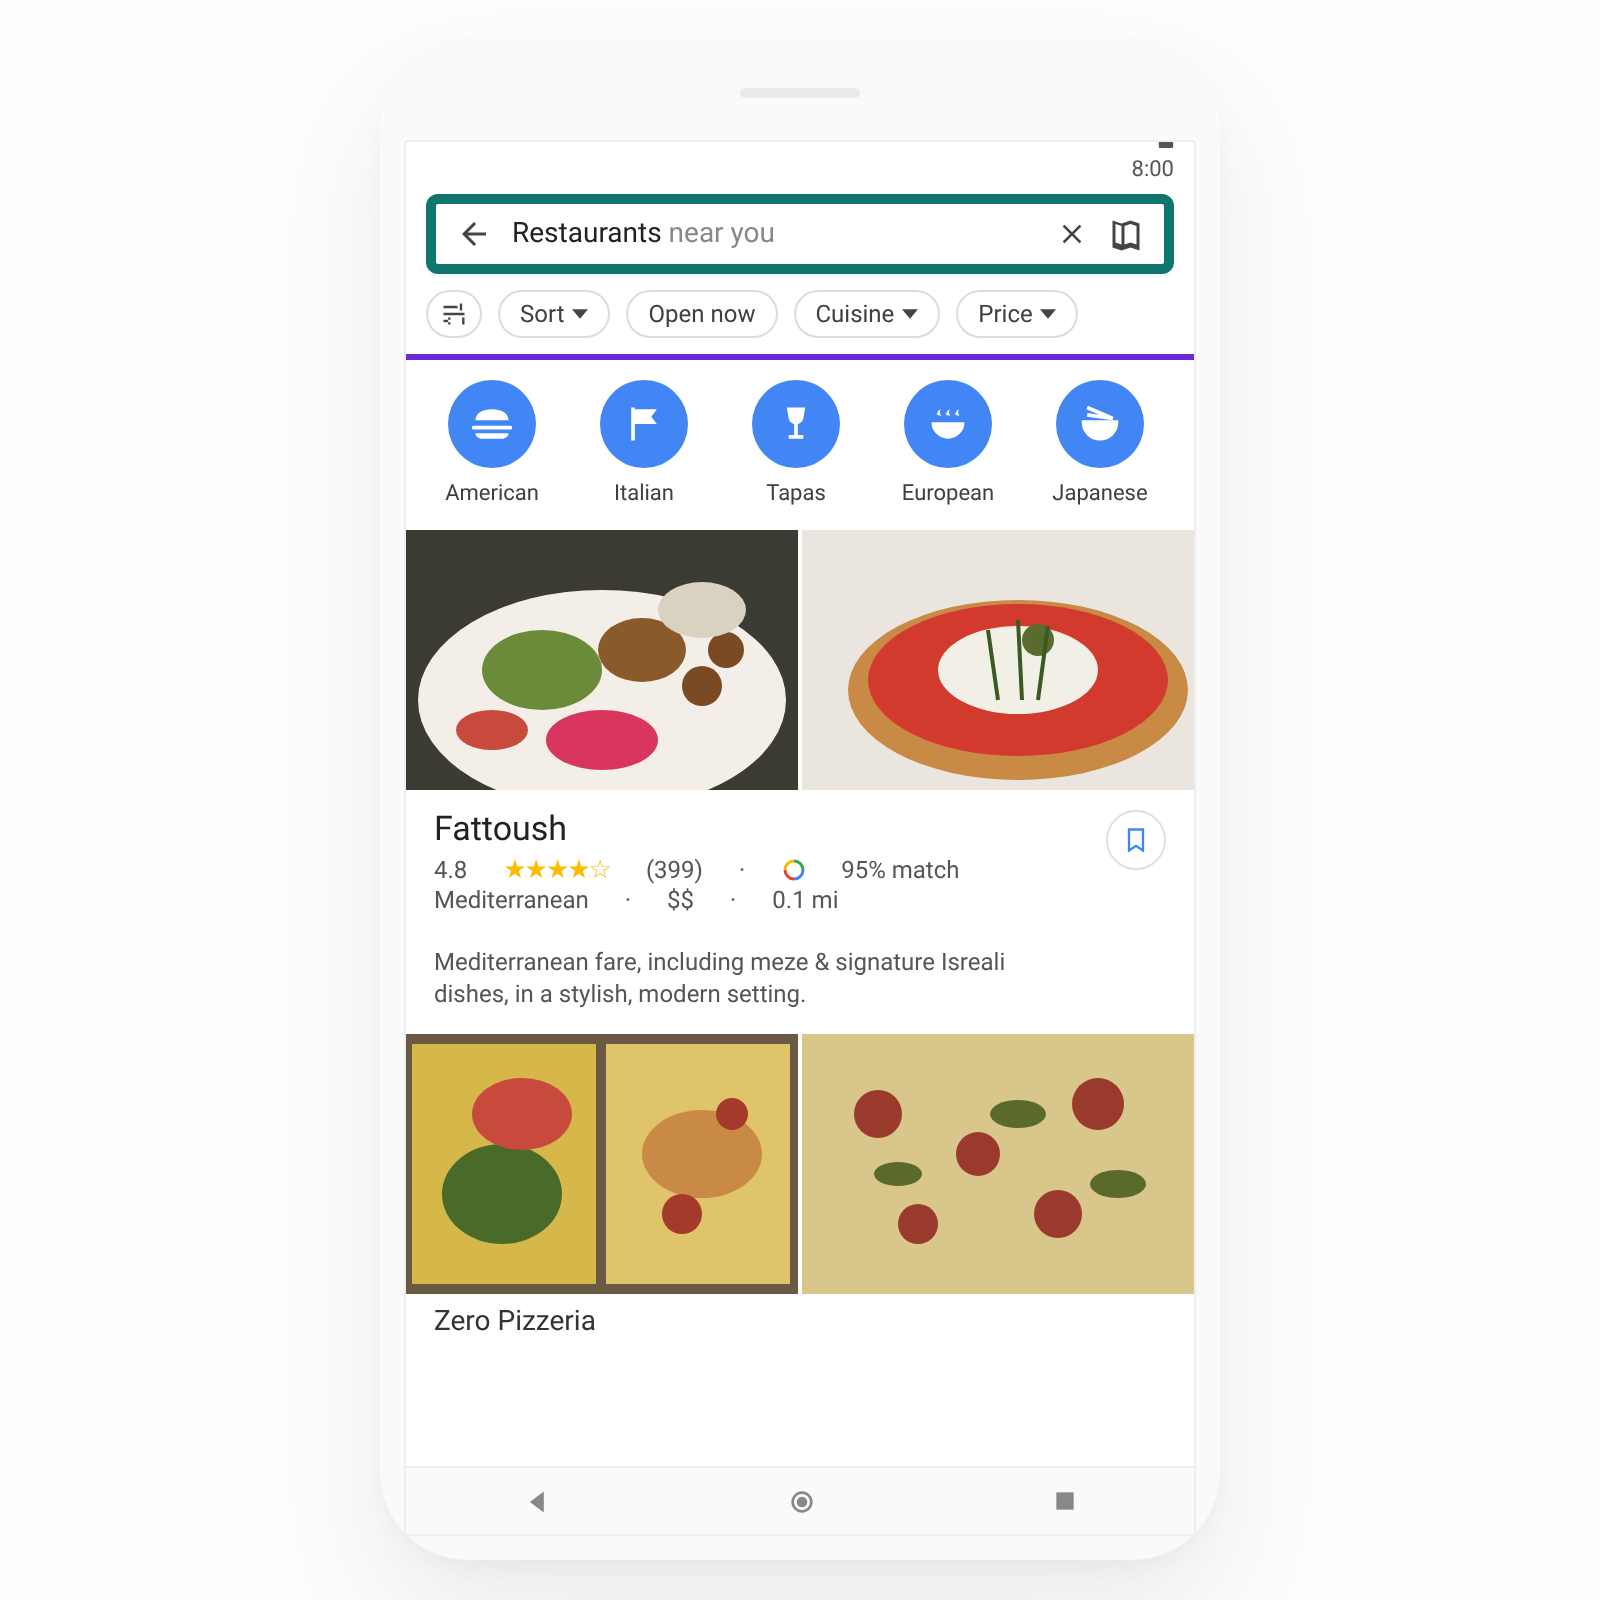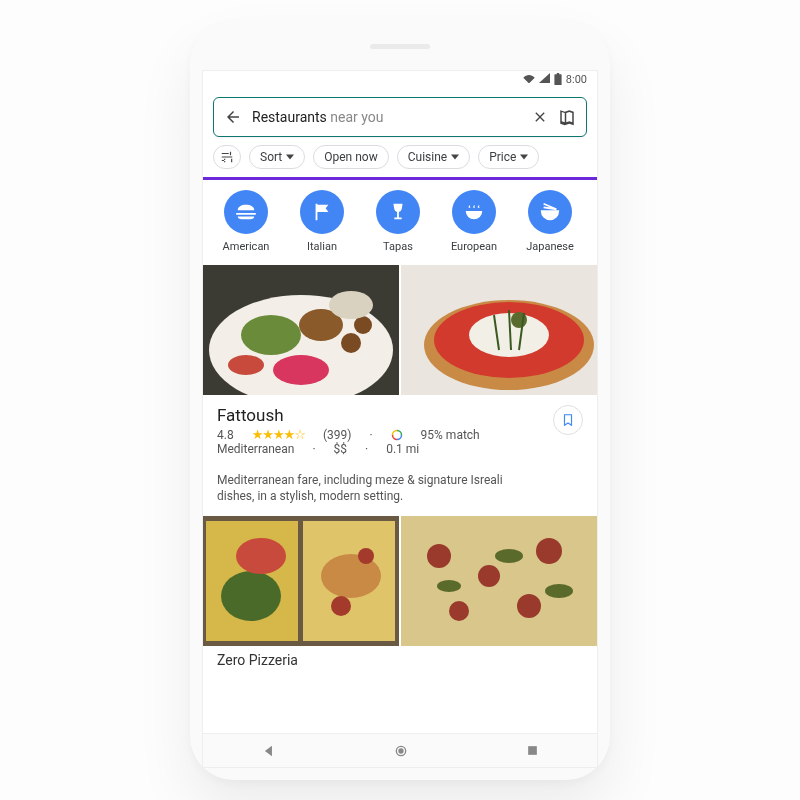--- a/index.html
+++ b/index.html
@@ -26,27 +26,27 @@
   .screen {
     margin-top: 38px;
     flex: 1;
     background: #fff;
     border: 1px solid #eee;
     border-radius: 2px;
     overflow: hidden;
     display: flex; flex-direction: column;
   }
   .statusbar {
-    height: 20px; display:flex; align-items:flex-start; justify-content:flex-end;
-    gap:4px; padding: 2px 10px 0 10px; font-size: 11px; color:#555;
+    height: 20px; display:flex; align-items:flex-end; justify-content:flex-end;
+    gap:4px; padding: 2px 10px 0 10px; font-size: 11px; color:#555;flex-direction:column;
   }
   .statusbar svg { display:block; }
   .searchbar {
     margin: 6px 10px;
-    border: 1px solid #0f766e;
+    border: 5px solid #0f766e;
     border-radius: 6px;
     box-shadow: 0 1px 2px rgba(0,0,0,.05);
     height: 40px;
     display:flex; align-items:center; gap:10px;
     padding: 0 10px;
   }
   .searchbar .query { flex:1; font-size:14px; color:#222; white-space:nowrap; overflow:hidden; }
   .searchbar .query .sub { color:#888; }
   .icon { display:inline-flex; }
   .chips {

